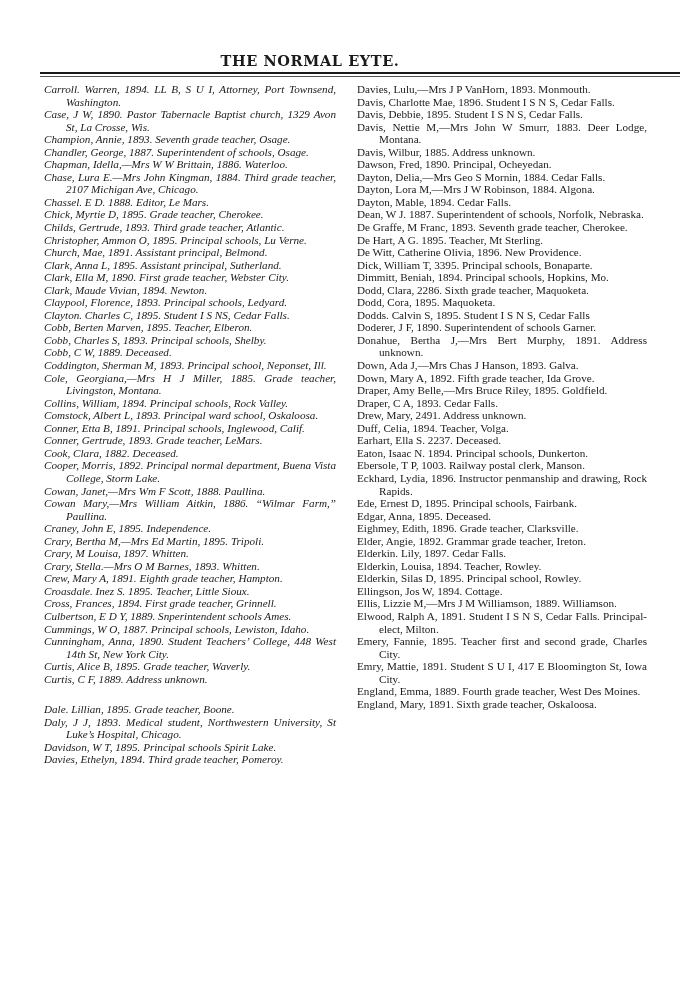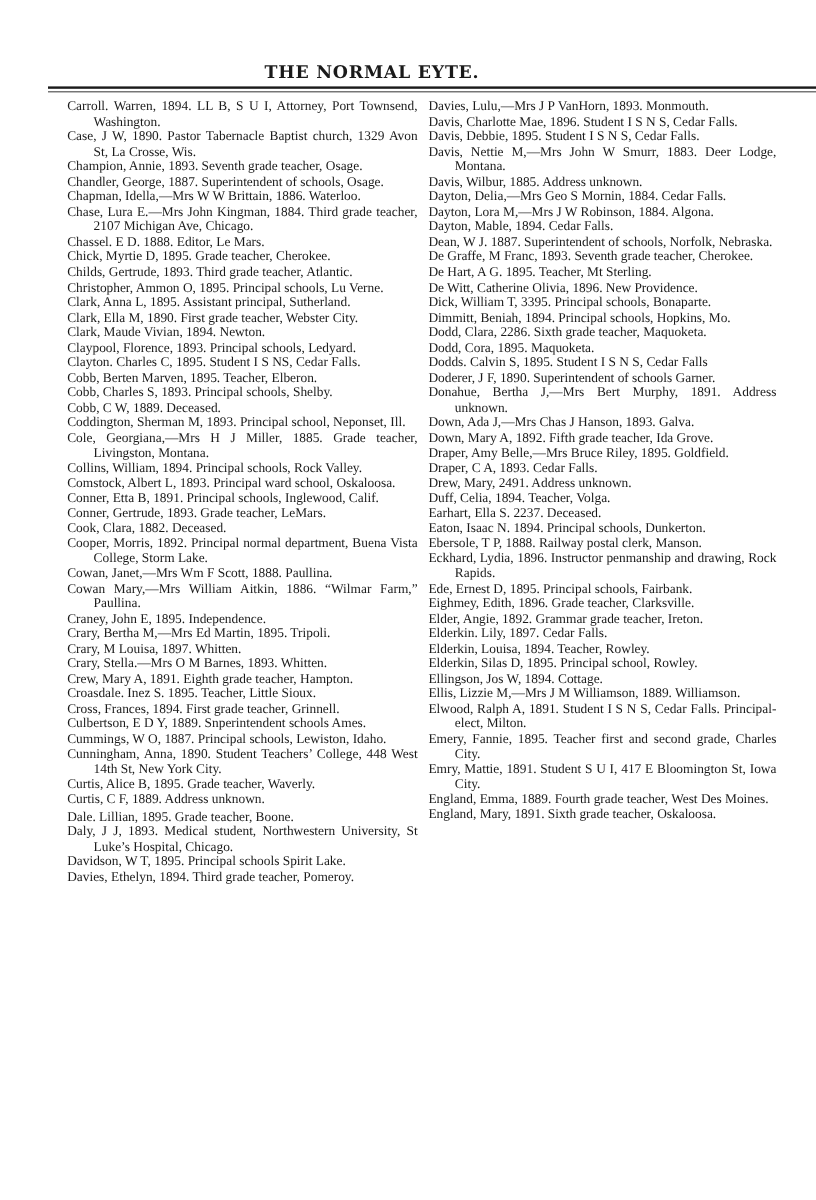--- a/index.html
+++ b/index.html
@@ -6,43 +6,44 @@
   body { width: 680px; height: 1000px; position: relative; overflow: hidden;
          font-family: "DejaVu Serif", "Liberation Serif", serif; color: #1a1a1a; }
   .header { position: absolute; top: 52px; left: 0; width: 620px; text-align: center;
             font-family: "DejaVu Serif", serif; font-weight: bold; font-size: 14.5px; letter-spacing: 0.6px; }
   .rule { position: absolute; top: 72px; left: 40px; width: 640px; height: 0;
           border-top: 2.5px solid #1a1a1a; }
   .rule2 { position: absolute; top: 76px; left: 40px; width: 640px; height: 0;
            border-top: 1px solid #555; }
   .col { position: absolute; top: 83px; width: 292px; font-size: 11.15px; line-height: 12.55px;
          font-family: "Liberation Serif", serif; }
-  .col.left { left: 56px; }
+  .col.left { left: 44px; font-style: italic; }
   .col.right { left: 357px; width: 290px; }
   .entry { text-align: justify; padding-left: 22px; text-indent: -22px; margin: 0; }
-  .entry.gap { margin-top: 2px; }
+  .entry.gap { margin-top: 18px; }
 </style>
 </head>
 <body>
 
 <div class="header">THE NORMAL EYTE.</div>
 <div class="rule"></div>
 <div class="rule2"></div>
 
 <div class="col left">
     <p class="entry">Carroll. Warren, 1894.  LL B, S U I, Attorney, Port Townsend, Washington.</p>
     <p class="entry">Case, J W, 1890.  Pastor Tabernacle Baptist church, 1329 Avon St, La Crosse, Wis.</p>
     <p class="entry">Champion, Annie, 1893.  Seventh grade teacher, Osage.</p>
     <p class="entry">Chandler, George, 1887.  Superintendent of schools, Osage.</p>
     <p class="entry">Chapman, Idella,—Mrs W W Brittain, 1886.  Waterloo.</p>
     <p class="entry">Chase, Lura E.—Mrs John Kingman, 1884. Third grade teacher, 2107 Michigan Ave, Chicago.</p>
     <p class="entry">Chassel. E D. 1888.  Editor, Le Mars.</p>
     <p class="entry">Chick, Myrtie D, 1895.  Grade teacher, Cherokee.</p>
     <p class="entry">Childs, Gertrude, 1893.  Third grade teacher, Atlantic.</p>
     <p class="entry">Christopher, Ammon O, 1895.  Principal schools, Lu Verne.</p>
+    <p class="entry">Church, Mae, 1891.  Assistant principal, Belmond.</p>
     <p class="entry">Clark, Anna L, 1895.  Assistant principal, Sutherland.</p>
     <p class="entry">Clark, Ella M, 1890.  First grade teacher, Webster City.</p>
     <p class="entry">Clark, Maude Vivian, 1894.  Newton.</p>
     <p class="entry">Claypool, Florence, 1893.  Principal schools, Ledyard.</p>
     <p class="entry">Clayton. Charles C, 1895.  Student I S NS, Cedar Falls.</p>
     <p class="entry">Cobb, Berten Marven, 1895.  Teacher, Elberon.</p>
     <p class="entry">Cobb, Charles S, 1893.  Principal schools, Shelby.</p>
     <p class="entry">Cobb, C W, 1889.  Deceased.</p>
     <p class="entry">Coddington, Sherman M, 1893.  Principal school, Neponset, Ill.</p>
     <p class="entry">Cole, Georgiana,—Mrs H J Miller, 1885.  Grade teacher, Livingston, Montana.</p>
@@ -70,20 +71,21 @@
     <p class="entry">Daly, J J, 1893.  Medical student, Northwestern University, St Luke’s Hospital, Chicago.</p>
     <p class="entry">Davidson, W T, 1895.  Principal schools Spirit Lake.</p>
     <p class="entry">Davies, Ethelyn, 1894.  Third grade teacher, Pomeroy.</p>
   </div>
 <div class="col right">
     <p class="entry">Davies, Lulu,—Mrs J P VanHorn, 1893.  Monmouth.</p>
     <p class="entry">Davis, Charlotte Mae, 1896.  Student I S N S, Cedar Falls.</p>
     <p class="entry">Davis, Debbie, 1895.  Student I S N S, Cedar Falls.</p>
     <p class="entry">Davis, Nettie M,—Mrs John W Smurr, 1883. Deer Lodge, Montana.</p>
     <p class="entry">Davis, Wilbur, 1885.  Address unknown.</p>
+    <p class="entry">Dawson, Fred, 1890.  Principal, Ocheyedan.</p>
     <p class="entry">Dayton, Delia,—Mrs Geo S Mornin, 1884.  Cedar Falls.</p>
     <p class="entry">Dayton, Lora M,—Mrs J W Robinson, 1884. Algona.</p>
     <p class="entry">Dayton, Mable, 1894.  Cedar Falls.</p>
     <p class="entry">Dean, W J. 1887.  Superintendent of schools, Norfolk, Nebraska.</p>
     <p class="entry">De Graffe, M Franc, 1893.  Seventh grade teacher, Cherokee.</p>
     <p class="entry">De Hart, A G. 1895.  Teacher, Mt Sterling.</p>
     <p class="entry">De Witt, Catherine Olivia, 1896.  New Providence.</p>
     <p class="entry">Dick, William T, 3395.  Principal schools, Bonaparte.</p>
     <p class="entry">Dimmitt, Beniah, 1894.  Principal schools, Hopkins, Mo.</p>
     <p class="entry">Dodd, Clara, 2286.  Sixth grade teacher, Maquoketa.</p>
@@ -92,23 +94,24 @@
     <p class="entry">Doderer, J F, 1890.  Superintendent of schools Garner.</p>
     <p class="entry">Donahue, Bertha J,—Mrs Bert Murphy, 1891. Address unknown.</p>
     <p class="entry">Down, Ada J,—Mrs Chas J Hanson, 1893. Galva.</p>
     <p class="entry">Down, Mary A, 1892.  Fifth grade teacher, Ida Grove.</p>
     <p class="entry">Draper, Amy Belle,—Mrs Bruce Riley, 1895. Goldfield.</p>
     <p class="entry">Draper, C A, 1893.  Cedar Falls.</p>
     <p class="entry">Drew, Mary, 2491.  Address unknown.</p>
     <p class="entry">Duff, Celia, 1894.  Teacher, Volga.</p>
     <p class="entry">Earhart, Ella S. 2237.  Deceased.</p>
     <p class="entry">Eaton, Isaac N. 1894.  Principal schools, Dunkerton.</p>
-    <p class="entry">Ebersole, T P, 1888.  Railway postal clerk, Manson.</p>
+    <p class="entry">Ebersole, T P, 1003.  Railway postal clerk, Manson.</p>
     <p class="entry">Eckhard, Lydia, 1896.  Instructor penmanship and drawing, Rock Rapids.</p>
     <p class="entry">Ede, Ernest D, 1895.  Principal schools, Fairbank.</p>
+    <p class="entry">Edgar, Anna, 1895.  Deceased.</p>
     <p class="entry">Eighmey, Edith, 1896.  Grade teacher, Clarksville.</p>
     <p class="entry">Elder, Angie, 1892.  Grammar grade teacher, Ireton.</p>
     <p class="entry">Elderkin. Lily, 1897.  Cedar Falls.</p>
     <p class="entry">Elderkin, Louisa, 1894.  Teacher, Rowley.</p>
     <p class="entry">Elderkin, Silas D, 1895.  Principal school, Rowley.</p>
     <p class="entry">Ellingson, Jos W, 1894.  Cottage.</p>
     <p class="entry">Ellis, Lizzie M,—Mrs J M Williamson, 1889.  Williamson.</p>
     <p class="entry">Elwood, Ralph A, 1891.  Student I S N S, Cedar Falls.  Principal-elect, Milton.</p>
     <p class="entry">Emery, Fannie, 1895.  Teacher first and second grade, Charles City.</p>
     <p class="entry">Emry, Mattie, 1891.  Student S U I, 417 E Bloomington St, Iowa City.</p>

